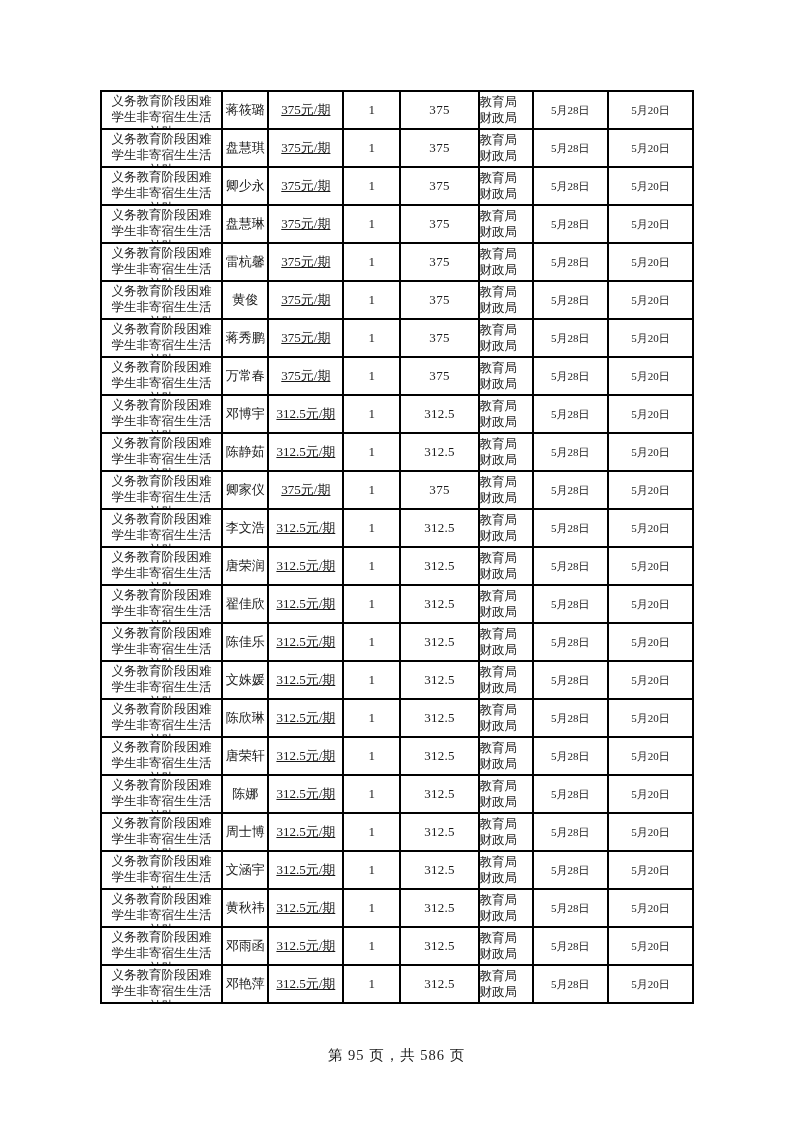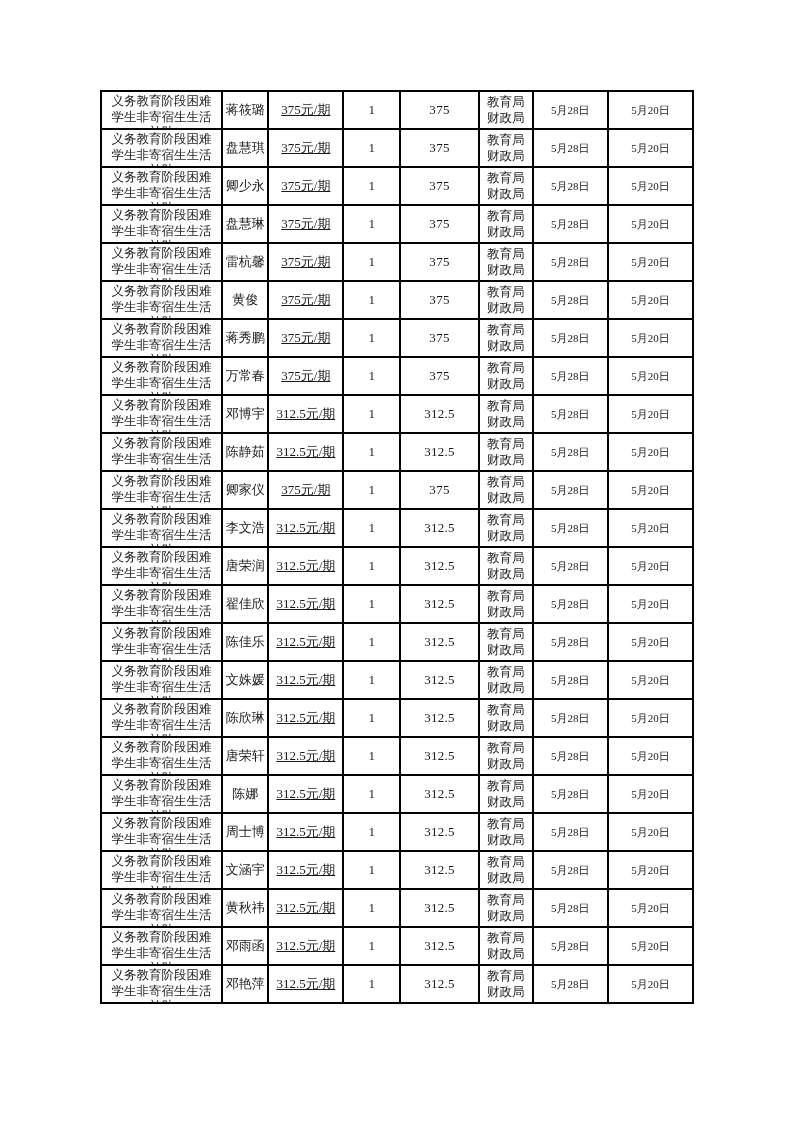--- a/index.html
+++ b/index.html
@@ -38,21 +38,21 @@
   .proj-clip {
     height: 34px;
     padding-top: 2px;
     overflow: hidden;
     font-size: 12.5px;
     line-height: 15.5px;
   }
   .agency-cell-inner {
     font-size: 12.5px;
     line-height: 16px;
-    text-align: center;
+    text-align: left;
   }
   .num-cell { font-size: 13px; letter-spacing: 0.3px; }
   .std-cell { font-size: 13px; text-decoration: underline; }
   .name-cell-inner { font-size: 13px; text-align: center; }
   .date-cell-inner { font-size: 11px; }
   .footer {
     position: absolute;
     left: 0;
     top: 1046px;
     width: 793px;
@@ -890,13 +890,14 @@
     <td>
       <span class="date-cell-inner">5月28日</span>
     </td>
     <td>
       <span class="date-cell-inner">5月20日</span>
     </td>
   </tr>
 </tbody>
   </table>
 
+  <div class="footer">第 95 页，共 586 页</div>
 </div>
 
 </body></html>

